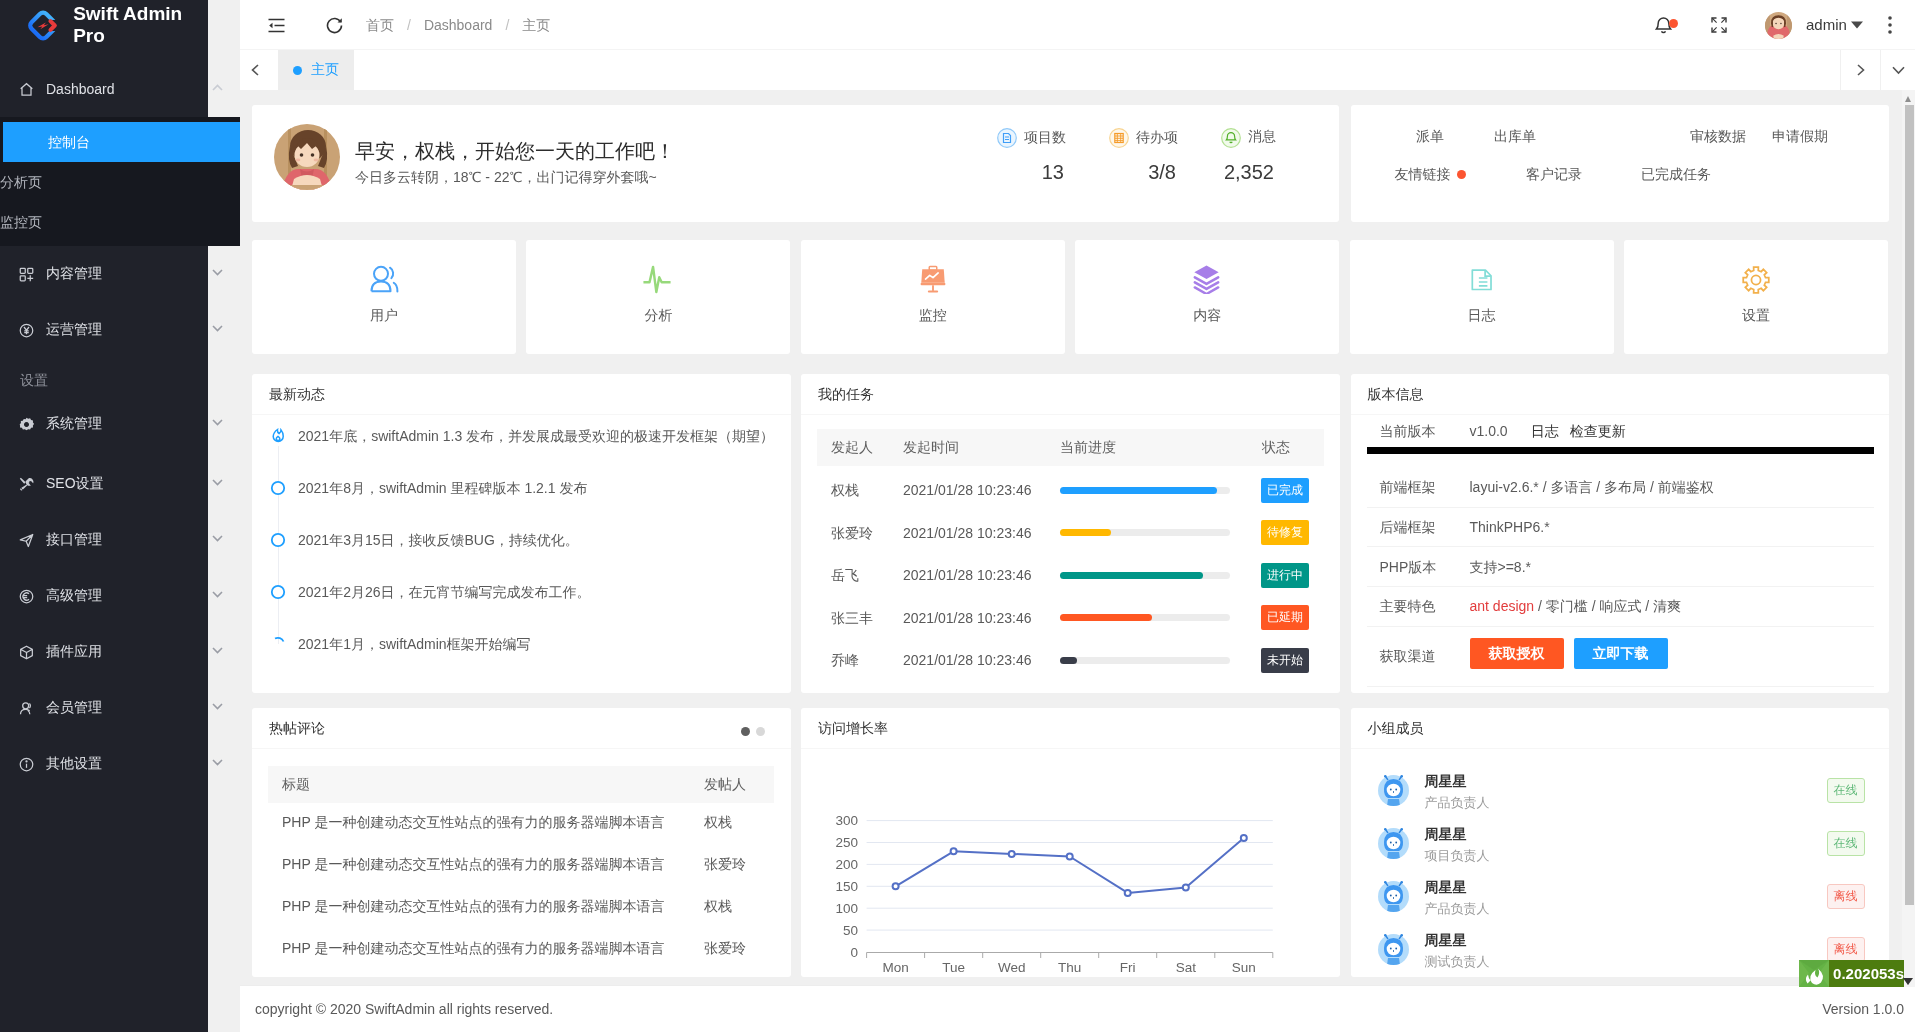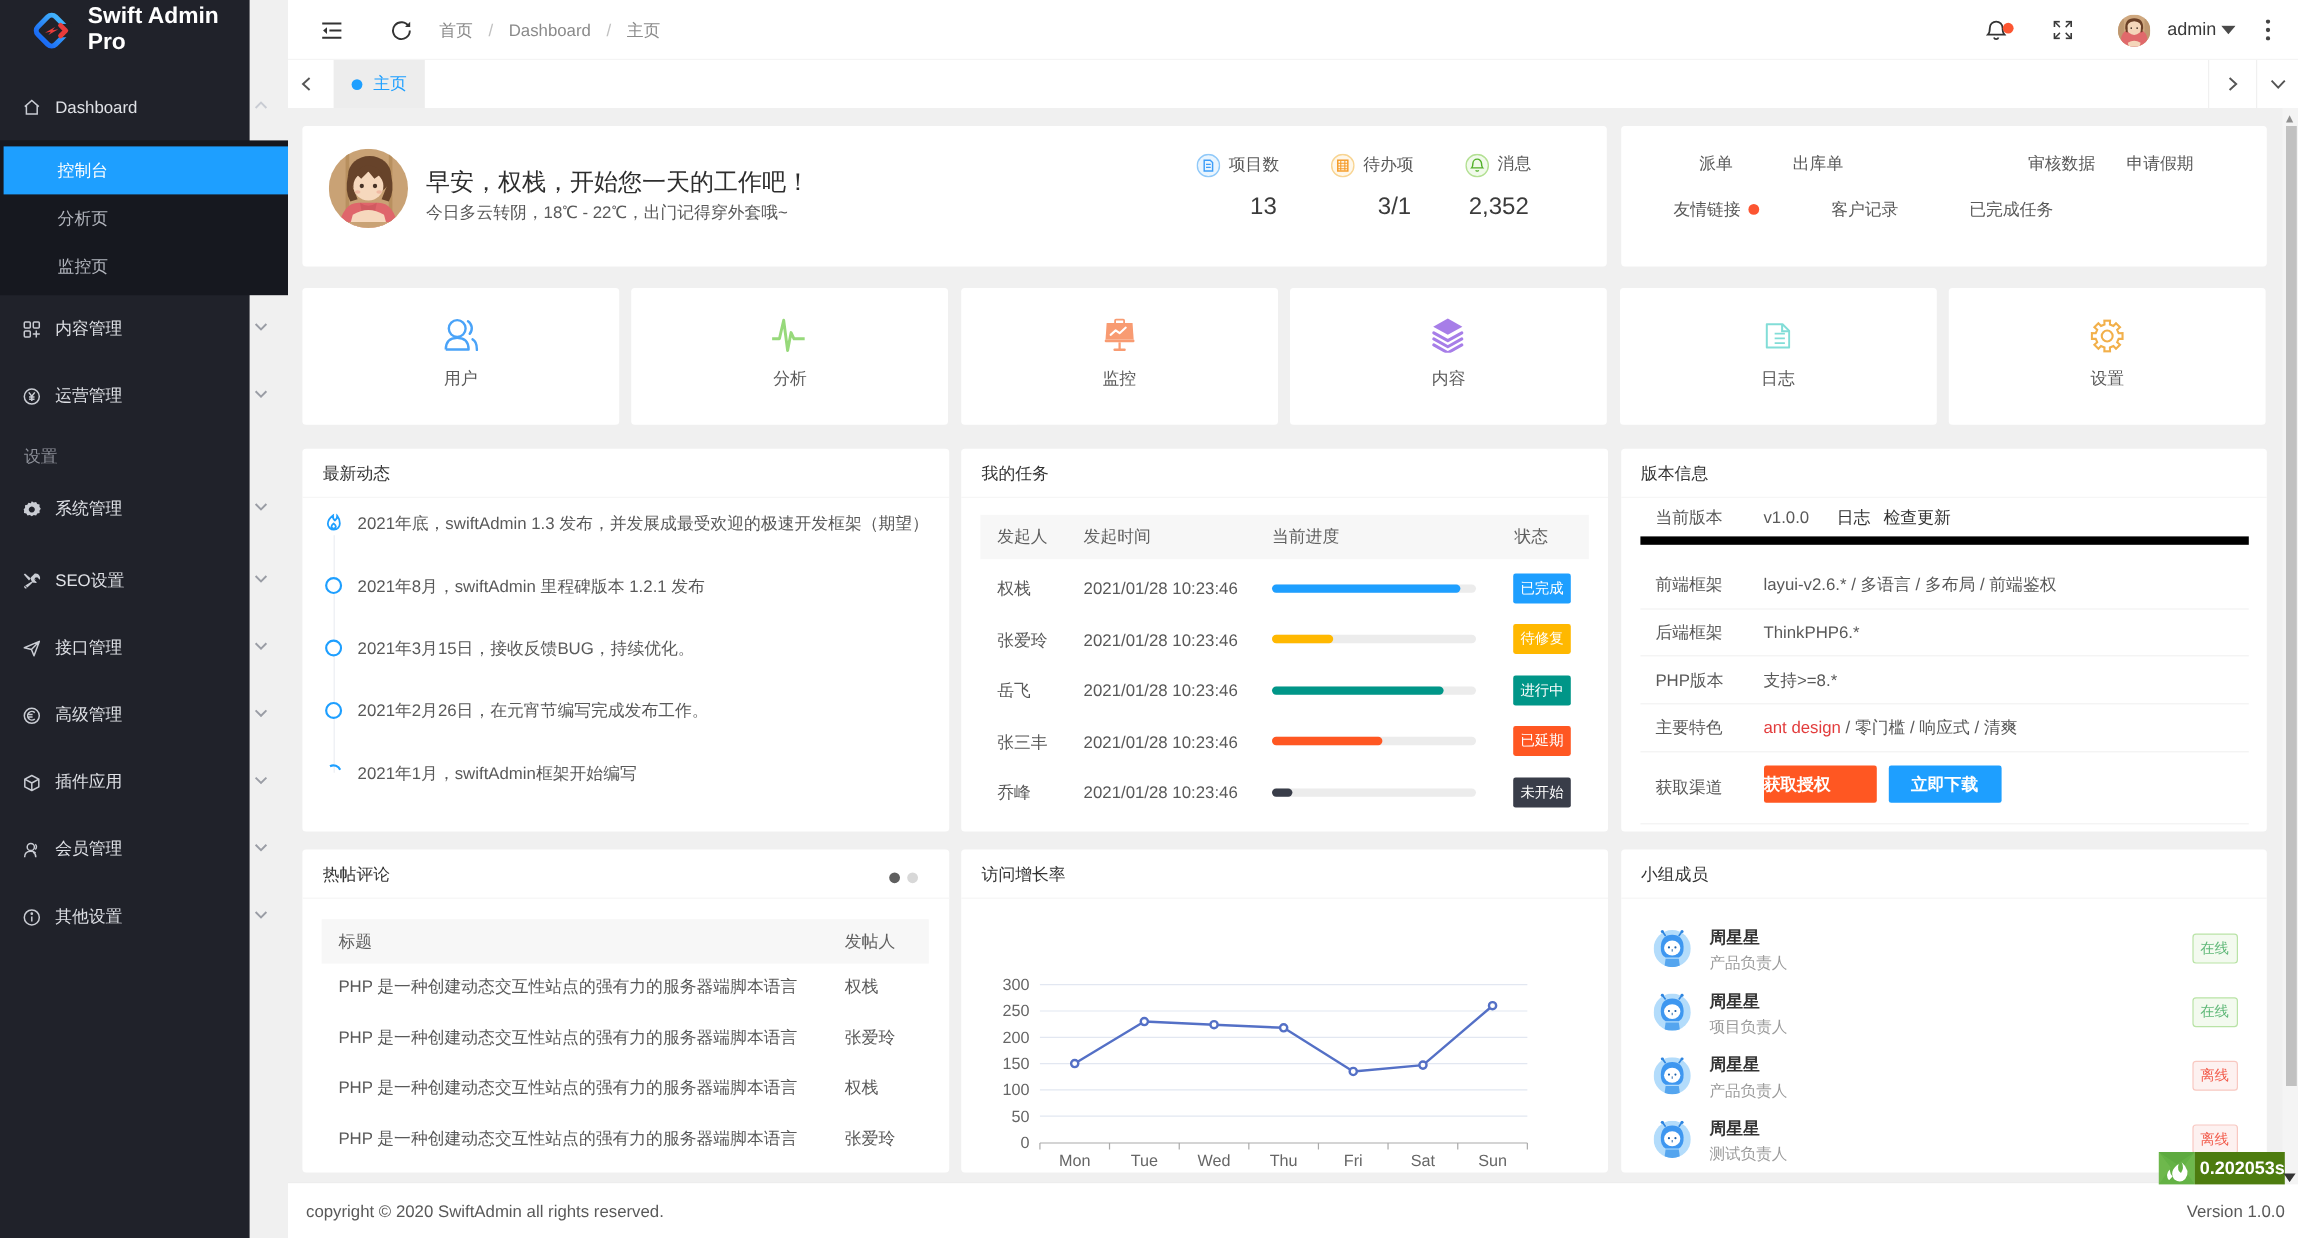--- a/index.html
+++ b/index.html
@@ -10,21 +10,21 @@
 .card{position:absolute;background:#fff;border-radius:3px}
 .chead{height:41px;line-height:41px;padding-left:17px;font-size:14px;color:#333;border-bottom:1px solid #f6f6f6}
 
 #side{position:absolute;left:0;top:0;width:208px;height:1032px;background:#20222A;z-index:6}
 #logo{height:50px;display:flex;align-items:center;padding-left:26px}
 #logo span{color:#fff;font-size:19px;font-weight:bold;margin-left:13px}
 .mi{position:absolute;left:0;width:240px;height:56px;display:flex;align-items:center;color:#dfe1e6;font-size:14px}
 .mi .ic{margin:0 12px 0 19px;width:15px;height:15px;flex:none}
 .mi .chev{position:absolute;right:17px;top:50%;margin-top:-5px}
 #sub{position:absolute;left:0;top:117px;width:240px;height:129px;background:#16181f;padding-top:5px}
-.si{height:40px;line-height:40px;padding-left:48px;color:#b4b7bf;font-size:14px}
+.si{height:40px;line-height:40px;color:#b4b7bf;font-size:14px}
 .si.on{background:#1E9FFF;color:#fff;margin-left:3px;padding-left:45px}
 #slabel{position:absolute;left:20px;top:372px;color:#8d9099;font-size:14px}
 
 #hdr{position:absolute;left:240px;top:0;width:1675px;height:50px;background:#fff;border-bottom:1px solid #f4f4f4;z-index:5}
 #hdr .hic{position:absolute;top:0;height:50px;display:flex;align-items:center}
 #crumb{position:absolute;left:126px;top:0;height:50px;line-height:50px;font-size:14px;color:#8a8a8a}
 #crumb .sep{color:#c0c0c0;margin:0 13px}
 
 #tabs{position:absolute;left:240px;top:50px;width:1675px;height:40px;background:#fff;z-index:5}
 #tab1{position:absolute;left:38px;top:0;width:76px;height:40px;background:#ededed;display:flex;align-items:center;justify-content:center;color:#1E9FFF;font-size:14px}
@@ -290,21 +290,21 @@
   </div>
   <div class="abs" style="left:826px;top:0;width:100px;height:117px">
     <div style="position:absolute;right:0;top:23px;display:flex;align-items:center">
       <svg width="20" height="20" viewBox="0 0 20 20">
           <circle cx="10" cy="10" r="9.3" fill="#fef7ea" stroke="#f8d491" stroke-width="1.2"></circle>
           <rect x="5.8" y="5.5" width="8.4" height="9" fill="none" stroke="#f59b28" stroke-width="1.2"></rect>
           <path d="M6 8 h8 M6 10.3 h8 M6 12.6 h8 M8.3 6 v8 M11.7 6 v8" stroke="#f59b28" stroke-width="0.9"></path>
         </svg>
       <span style="font-size:14px;color:#595959;margin-left:7px">待办项</span>
     </div>
-    <div style="position:absolute;right:2px;top:56px;font-size:20px;color:#3b3b3b">3/1</div>
+    <div style="position:absolute;right:2px;top:56px;font-size:20px;color:#3b3b3b">3/8</div>
   </div>
   <div class="abs" style="left:924px;top:0;width:100px;height:117px">
     <div style="position:absolute;right:0;top:23px;display:flex;align-items:flex-start">
       <svg width="20" height="20" viewBox="0 0 20 20">
           <circle cx="10" cy="10" r="9.3" fill="#f1faeb" stroke="#b3e093" stroke-width="1.2"></circle>
           <path d="M10 4.6 a3.6 3.6 0 0 1 3.6 3.6 q0 2.6 1 3.7 H5.4 q1-1.1 1-3.7 A3.6 3.6 0 0 1 10 4.6 z M8.8 13.8 a1.3 1.3 0 0 0 2.4 0" fill="none" stroke="#52b029" stroke-width="1.2"></path>
         </svg>
       <span style="font-size:14px;color:#595959;margin-left:7px">消息</span>
     </div>
     <div style="position:absolute;right:2px;top:56px;font-size:20px;color:#3b3b3b">2,352</div>
@@ -454,21 +454,21 @@
 <div class="abs" style="left:16px;top:173px;width:507px;height:40px;border-bottom:1px solid #f2f2f2">
 <span class="abs t14" style="left:13px;top:50%;margin-top:-8px">PHP版本</span>
 <span class="abs t14" style="left:103px;top:50%;margin-top:-8px"><span>支持&gt;=8.*</span></span>
     </div>
 <div class="abs" style="left:16px;top:213px;width:507px;height:39.5px;border-bottom:1px solid #f2f2f2">
 <span class="abs t14" style="left:13px;top:50%;margin-top:-8px">主要特色</span>
 <span class="abs t14" style="left:103px;top:50%;margin-top:-8px"><span><span style="color:#e23c3c">ant design</span> / 零门槛 / 响应式 / 清爽</span></span>
     </div>
 <div class="abs" style="left:16px;top:252.5px;width:507px;height:60.5px;border-bottom:1px solid #f2f2f2">
 <span class="abs t14" style="left:13px;top:50%;margin-top:-8px">获取渠道</span>
-<div class="abs" style="left:103px;top:11px;width:94px;height:31px;background:#FF5722;border-radius:2px;color:#fff;font-size:14px;font-weight:bold;line-height:31px">获取授权</div>
+<div class="abs" style="left:103px;top:11px;width:94px;height:31px;background:#FF5722;border-radius:2px;color:#fff;font-size:14px;font-weight:bold;text-align:center;line-height:31px">获取授权</div>
 <div class="abs" style="left:207px;top:11px;width:94px;height:31px;background:#1E9FFF;border-radius:2px;color:#fff;font-size:14px;font-weight:bold;text-align:center;line-height:31px">立即下载</div>
     </div>
 </div>
 
 <div class="card" style="left:252px;top:708px;width:538.5px;height:269px">
   <div class="chead">热帖评论</div>
   <div class="abs" style="left:489px;top:19px;width:9px;height:9px;border-radius:50%;background:#5f5f5f"></div>
   <div class="abs" style="left:504px;top:19px;width:9px;height:9px;border-radius:50%;background:#d8d8d8"></div>
   <div class="abs" style="left:16px;top:58px;width:506px;height:37px;background:#f7f7f7">
     <span class="abs" style="left:14px;line-height:37px;font-size:14px;color:#5f5f5f">标题</span>

